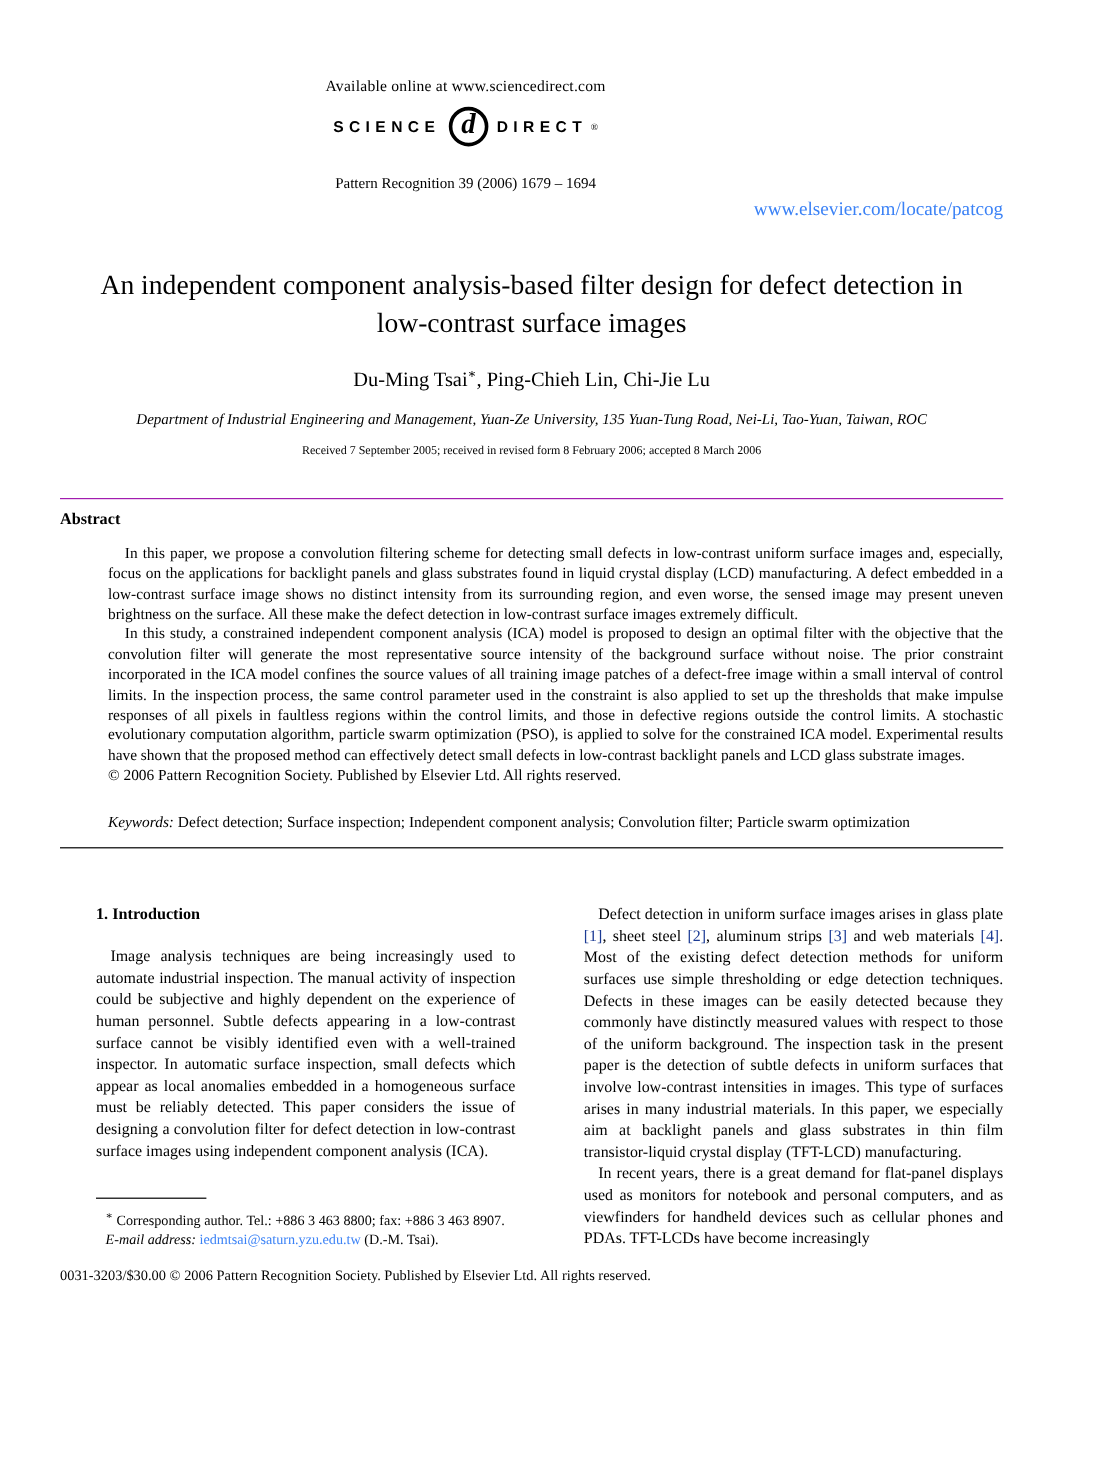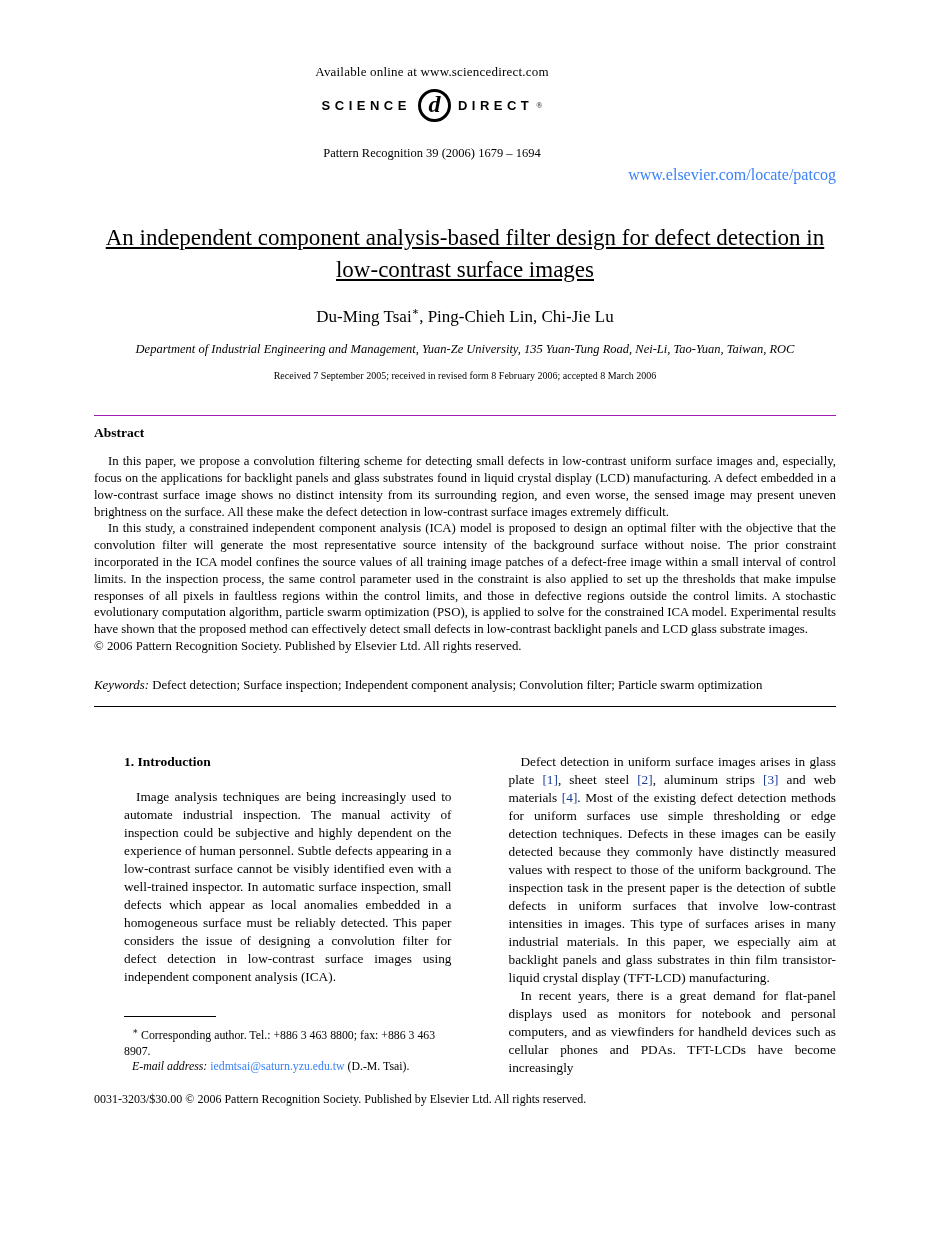--- a/index.html
+++ b/index.html
@@ -2,49 +2,49 @@
 <html><head>
 <meta charset="utf-8">
 <style>
   * { margin:0; padding:0; box-sizing:border-box; }
   html,body { background:#ffffff; }
   body {
     width:925px; height:1235px; margin:0 auto;
     font-family:"Liberation Serif","DejaVu Serif",serif;
     color:#000;
   }
-  .page { width:898px; height:1235px; padding:64px 62px 26px 94px; overflow:hidden; position:relative; background:#fff; }
+  .page { width:898px; height:1235px; padding:64px 62px 26px 50px; overflow:hidden; position:relative; background:#fff; }
 
   
   .head-group { width:420px; margin-left:128px; text-align:center; }
   .avail { font-size:13px; letter-spacing:0.2px; }
   .logo { margin-top:9px; display:flex; align-items:center; justify-content:center; gap:7px; }
   .logo-word { font-family:Liberation Sans, sans-serif; font-weight:bold; font-size:13px; letter-spacing:4.5px; }
   .logo-d {
     width:33px; height:33px; border:3px solid #000; border-radius:50%;
     display:inline-flex; align-items:center; justify-content:center;
     font-style:italic; font-weight:bold; font-size:24px; line-height:1;
     font-family:"Liberation Serif",serif; padding-bottom:3px;
   }
   .logo-reg { font-size:8px; vertical-align:super; margin-left:-4px; }
   .journal-line { margin-top:24px; font-size:12.5px; }
   .url-row { text-align:right; margin-top:5px; }
   .link { color:#3b82f6; text-decoration:none; cursor:pointer; }
 
   
-  .title { margin:38px auto 0 auto; max-width:730px; text-align:center; font-size:23px; line-height:1.38; font-weight:normal;text-decoration:underline; }
+  .title { margin:38px auto 0 auto; max-width:730px; text-align:center; font-size:23px; line-height:1.38; font-weight:normal; }
   .authors { margin-top:20px; text-align:center; font-size:17px; }
   .authors sup { font-size:11px; }
   .affiliation { margin-top:15px; text-align:center; font-style:italic; font-size:12.5px; }
   .received { margin-top:13px; text-align:center; font-size:10px; }
 
   
   .abstract-section { margin-top:34px; border-top:1px solid #a21caf; padding-top:9px; }
   .abstract-heading { font-size:13.5px; font-weight:bold; }
-  .abstract-section p { font-size:12.8px; line-height:16.8px; text-align:justify; text-indent:14px; }
+  .abstract-section p { font-size:12.8px; line-height:16.8px; text-align:justify; text-indent:14px;margin-left:40px; }
   .abstract-section p.first { margin-top:12px; }
   .abstract-section p.no-indent { text-indent:0;font-family:Liberation Serif, serif; }
   .keywords { margin-top:22px; font-size:12.3px; text-indent:0 !important; text-align:left !important; }
   .ital { font-style:italic; }
   .abstract-bottom-rule { margin-top:13px; border-top:1px solid #000; height:0; }
 
   
   .body-cols { margin-top:46px; display:flex; gap:27px; }
   .col { flex:1; font-size:13.3px; line-height:18px; text-align:justify;margin-left:30px; }
   .sec-heading { font-size:13.5px; font-weight:bold; text-align:left; margin-bottom:17px; }

